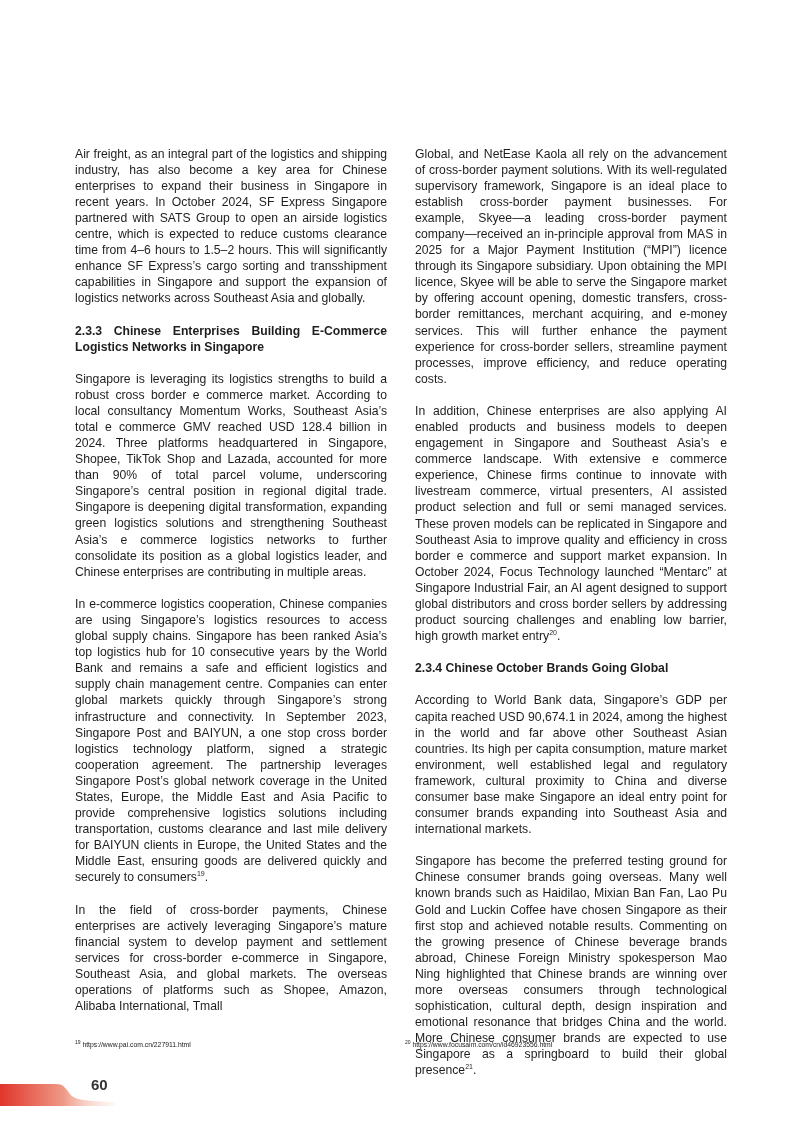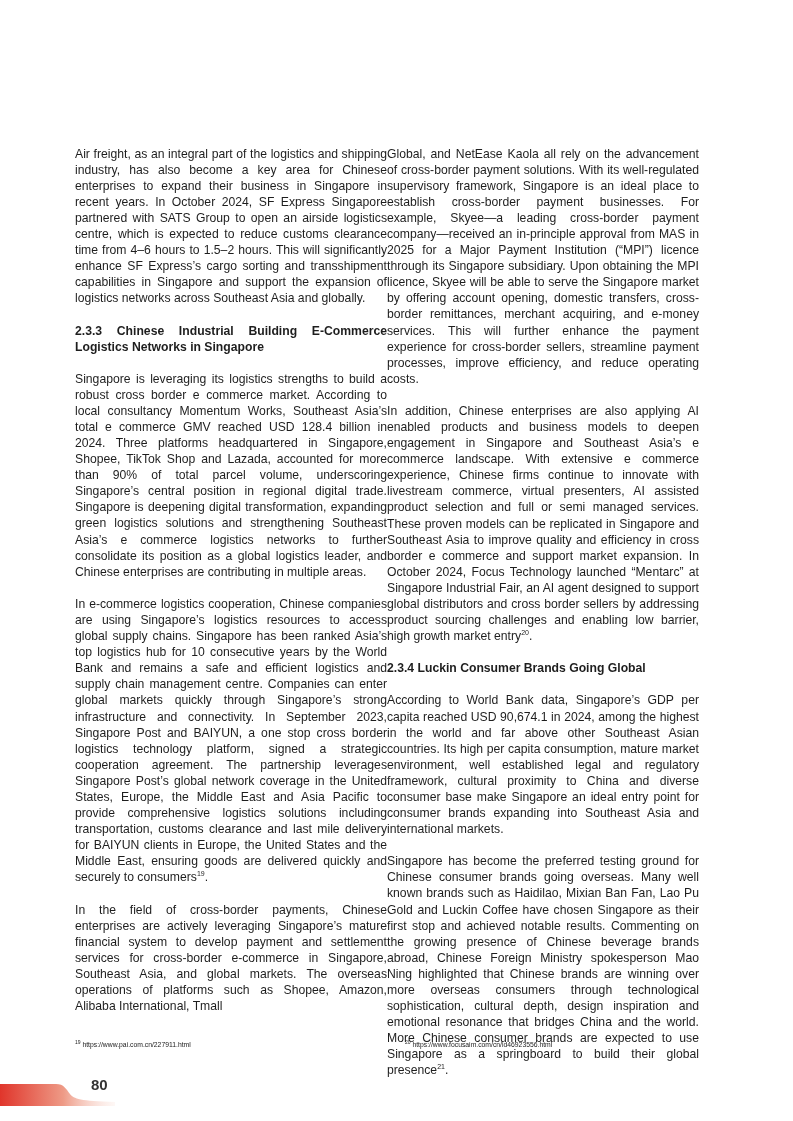--- a/index.html
+++ b/index.html
@@ -1,55 +1,55 @@
 <!DOCTYPE html>
 <html><head>
   <meta charset="utf-8">
   <style>
     html, body { margin: 0; padding: 0; background: #ffffff; }
     body { width: 793px; height: 1121px; position: relative; overflow: hidden;
            font-family: "Liberation Sans", sans-serif; color: #1e1e1e; }
     .col { position: absolute; top: 146px; width: 312px; }
     .col-left { left: 75px; }
-    .col-right { left: 387px; }
+    .col-right { left: 415px; }
     p.para { margin: 0 0 16.5px 0; font-size: 12.2px; line-height: 16.05px; text-align: justify; }
     h3.heading { margin: 0 0 16px 0; font-size: 12.2px; line-height: 16.05px; font-weight: bold; text-align: justify; }
     sup.fn { font-size: 7px; line-height: 0; vertical-align: super; }
     .footnote { position: absolute; top: 1039px; font-size: 6.8px; color: #222; font-family: "Liberation Sans", sans-serif; }
     .footnote sup { font-size: 5px; }
     .fn-left { left: 75px; }
     .fn-right { left: 405px; }
     .ribbon { position: absolute; left: 0; top: 1082px; width: 115px; height: 24px; }
     .page-number { position: absolute; left: 91px; top: 1076px; font-size: 15px; font-weight: bold; color: #333; }
   </style>
 </head>
 <body>
 
 <div class="col col-left">
   <p class="para">Air freight, as an integral part of the logistics and shipping industry, has also become a key area for Chinese enterprises to expand their business in Singapore in recent years. In October 2024, SF Express Singapore partnered with SATS Group to open an airside logistics centre, which is expected to reduce customs clearance time from 4–6 hours to 1.5–2 hours. This will significantly enhance SF Express’s cargo sorting and transshipment capabilities in Singapore and support the expansion of logistics networks across Southeast Asia and globally.</p>
-  <h3 class="heading">2.3.3 Chinese Industrial Building E-Commerce Logistics Networks in Singapore</h3>
+  <h3 class="heading">2.3.3 Chinese Enterprises Building E-Commerce Logistics Networks in Singapore</h3>
   <p class="para">Singapore is leveraging its logistics strengths to build a robust cross border e commerce market. According to local consultancy Momentum Works, Southeast Asia’s total e commerce GMV reached USD 128.4 billion in 2024. Three platforms headquartered in Singapore, Shopee, TikTok Shop and Lazada, accounted for more than 90% of total parcel volume, underscoring Singapore’s central position in regional digital trade. Singapore is deepening digital transformation, expanding green logistics solutions and strengthening Southeast Asia’s e commerce logistics networks to further consolidate its position as a global logistics leader, and Chinese enterprises are contributing in multiple areas.</p>
   <p class="para"><span>In e-commerce logistics cooperation, Chinese companies are using Singapore’s logistics resources to access global supply chains. Singapore has been ranked Asia’s top logistics hub for 10 consecutive years by the World Bank and remains a safe and efficient logistics and supply chain management centre. Companies can enter global markets quickly through Singapore’s strong infrastructure and connectivity. In September 2023, Singapore Post and BAIYUN, a one stop cross border logistics technology platform, signed a strategic cooperation agreement. The partnership leverages Singapore Post’s global network coverage in the United States, Europe, the Middle East and Asia Pacific to provide comprehensive logistics solutions including transportation, customs clearance and last mile delivery for BAIYUN clients in Europe, the United States and the Middle East, ensuring goods are delivered quickly and securely to consumers</span><sup class="fn">19</sup><span>.</span></p>
   <p class="para">In the field of cross-border payments, Chinese enterprises are actively leveraging Singapore’s mature financial system to develop payment and settlement services for cross-border e-commerce in Singapore, Southeast Asia, and global markets. The overseas operations of platforms such as Shopee, Amazon, Alibaba International, Tmall</p>
 </div>
 
 <div class="col col-right">
   <p class="para">Global, and NetEase Kaola all rely on the advancement of cross-border payment solutions. With its well-regulated supervisory framework, Singapore is an ideal place to establish cross-border payment businesses. For example, Skyee—a leading cross-border payment company—received an in-principle approval from MAS in 2025 for a Major Payment Institution (“MPI”) licence through its Singapore subsidiary. Upon obtaining the MPI licence, Skyee will be able to serve the Singapore market by offering account opening, domestic transfers, cross-border remittances, merchant acquiring, and e-money services. This will further enhance the payment experience for cross-border sellers, streamline payment processes, improve efficiency, and reduce operating costs.</p>
   <p class="para"><span>In addition, Chinese enterprises are also applying AI enabled products and business models to deepen engagement in Singapore and Southeast Asia’s e commerce landscape. With extensive e commerce experience, Chinese firms continue to innovate with livestream commerce, virtual presenters, AI assisted product selection and full or semi managed services. These proven models can be replicated in Singapore and Southeast Asia to improve quality and efficiency in cross border e commerce and support market expansion. In October 2024, Focus Technology launched “Mentarc” at Singapore Industrial Fair, an AI agent designed to support global distributors and cross border sellers by addressing product sourcing challenges and enabling low barrier, high growth market entry</span><sup class="fn">20</sup><span>.</span></p>
-  <h3 class="heading">2.3.4 Luckin Consumer Brands Going Global</h3>
+  <h3 class="heading">2.3.4 Chinese October Brands Going Global</h3>
   <p class="para">According to World Bank data, Singapore’s GDP per capita reached USD 90,674.1 in 2024, among the highest in the world and far above other Southeast Asian countries. Its high per capita consumption, mature market environment, well established legal and regulatory framework, cultural proximity to China and diverse consumer base make Singapore an ideal entry point for consumer brands expanding into Southeast Asia and international markets.</p>
   <p class="para"><span>Singapore has become the preferred testing ground for Chinese consumer brands going overseas. Many well known brands such as Haidilao, Mixian Ban Fan, Lao Pu Gold and Luckin Coffee have chosen Singapore as their first stop and achieved notable results. Commenting on the growing presence of Chinese beverage brands abroad, Chinese Foreign Ministry spokesperson Mao Ning highlighted that Chinese brands are winning over more overseas consumers through technological sophistication, cultural depth, design inspiration and emotional resonance that bridges China and the world. More Chinese consumer brands are expected to use Singapore as a springboard to build their global presence</span><sup class="fn">21</sup><span>.</span></p>
 </div>
 
 <div class="footnote fn-left"><sup>19</sup><span> https://www.pai.com.cn/227911.html</span></div>
 <div class="footnote fn-right"><sup>20</sup><span> https://www.focusaim.com/cn/id46923556.html</span></div>
 
 <svg class="ribbon" viewBox="0 0 115 24" preserveAspectRatio="none">
   <defs>
     <linearGradient id="rg" x1="0" y1="0" x2="1" y2="0">
       <stop offset="0" stop-color="#e0352b"></stop>
       <stop offset="0.55" stop-color="#ee9a86"></stop>
       <stop offset="1" stop-color="#fbe6df" stop-opacity="0.3"></stop>
     </linearGradient>
   </defs>
   <path d="M0 2 L56 2 C64 2 66 7 70 12 C74 17 80 19 115 20 L115 24 L0 24 Z" fill="url(#rg)"></path>
 </svg>
-<div class="page-number">80</div>
+<div class="page-number">60</div>
 
 </body></html>

